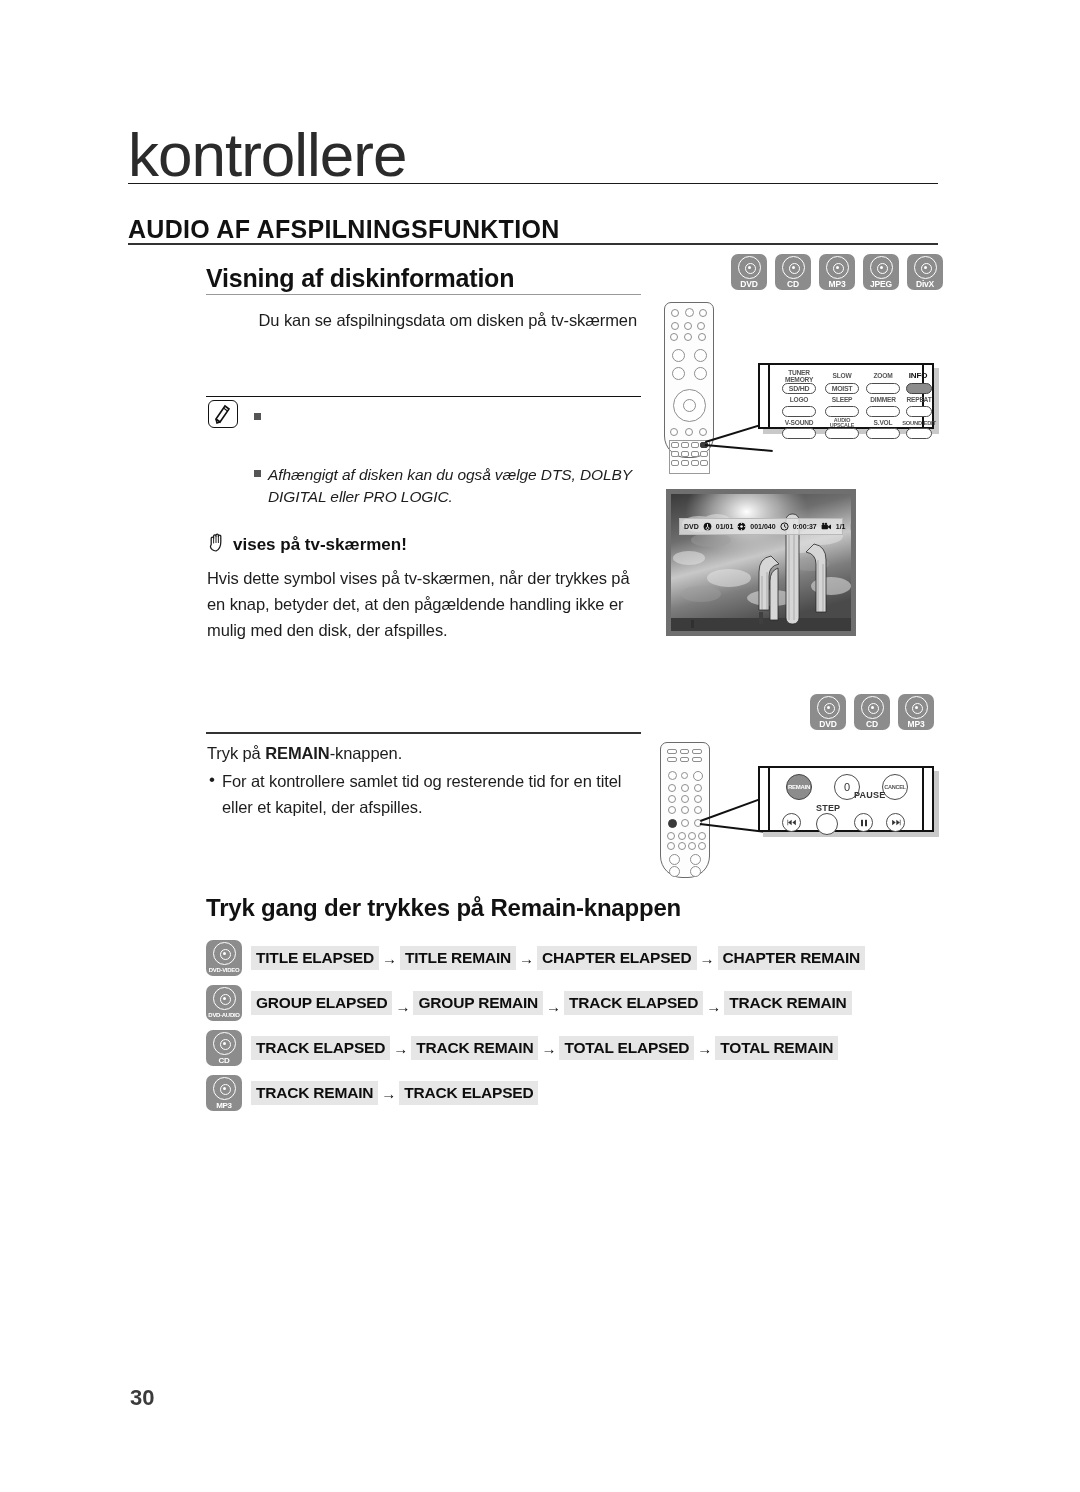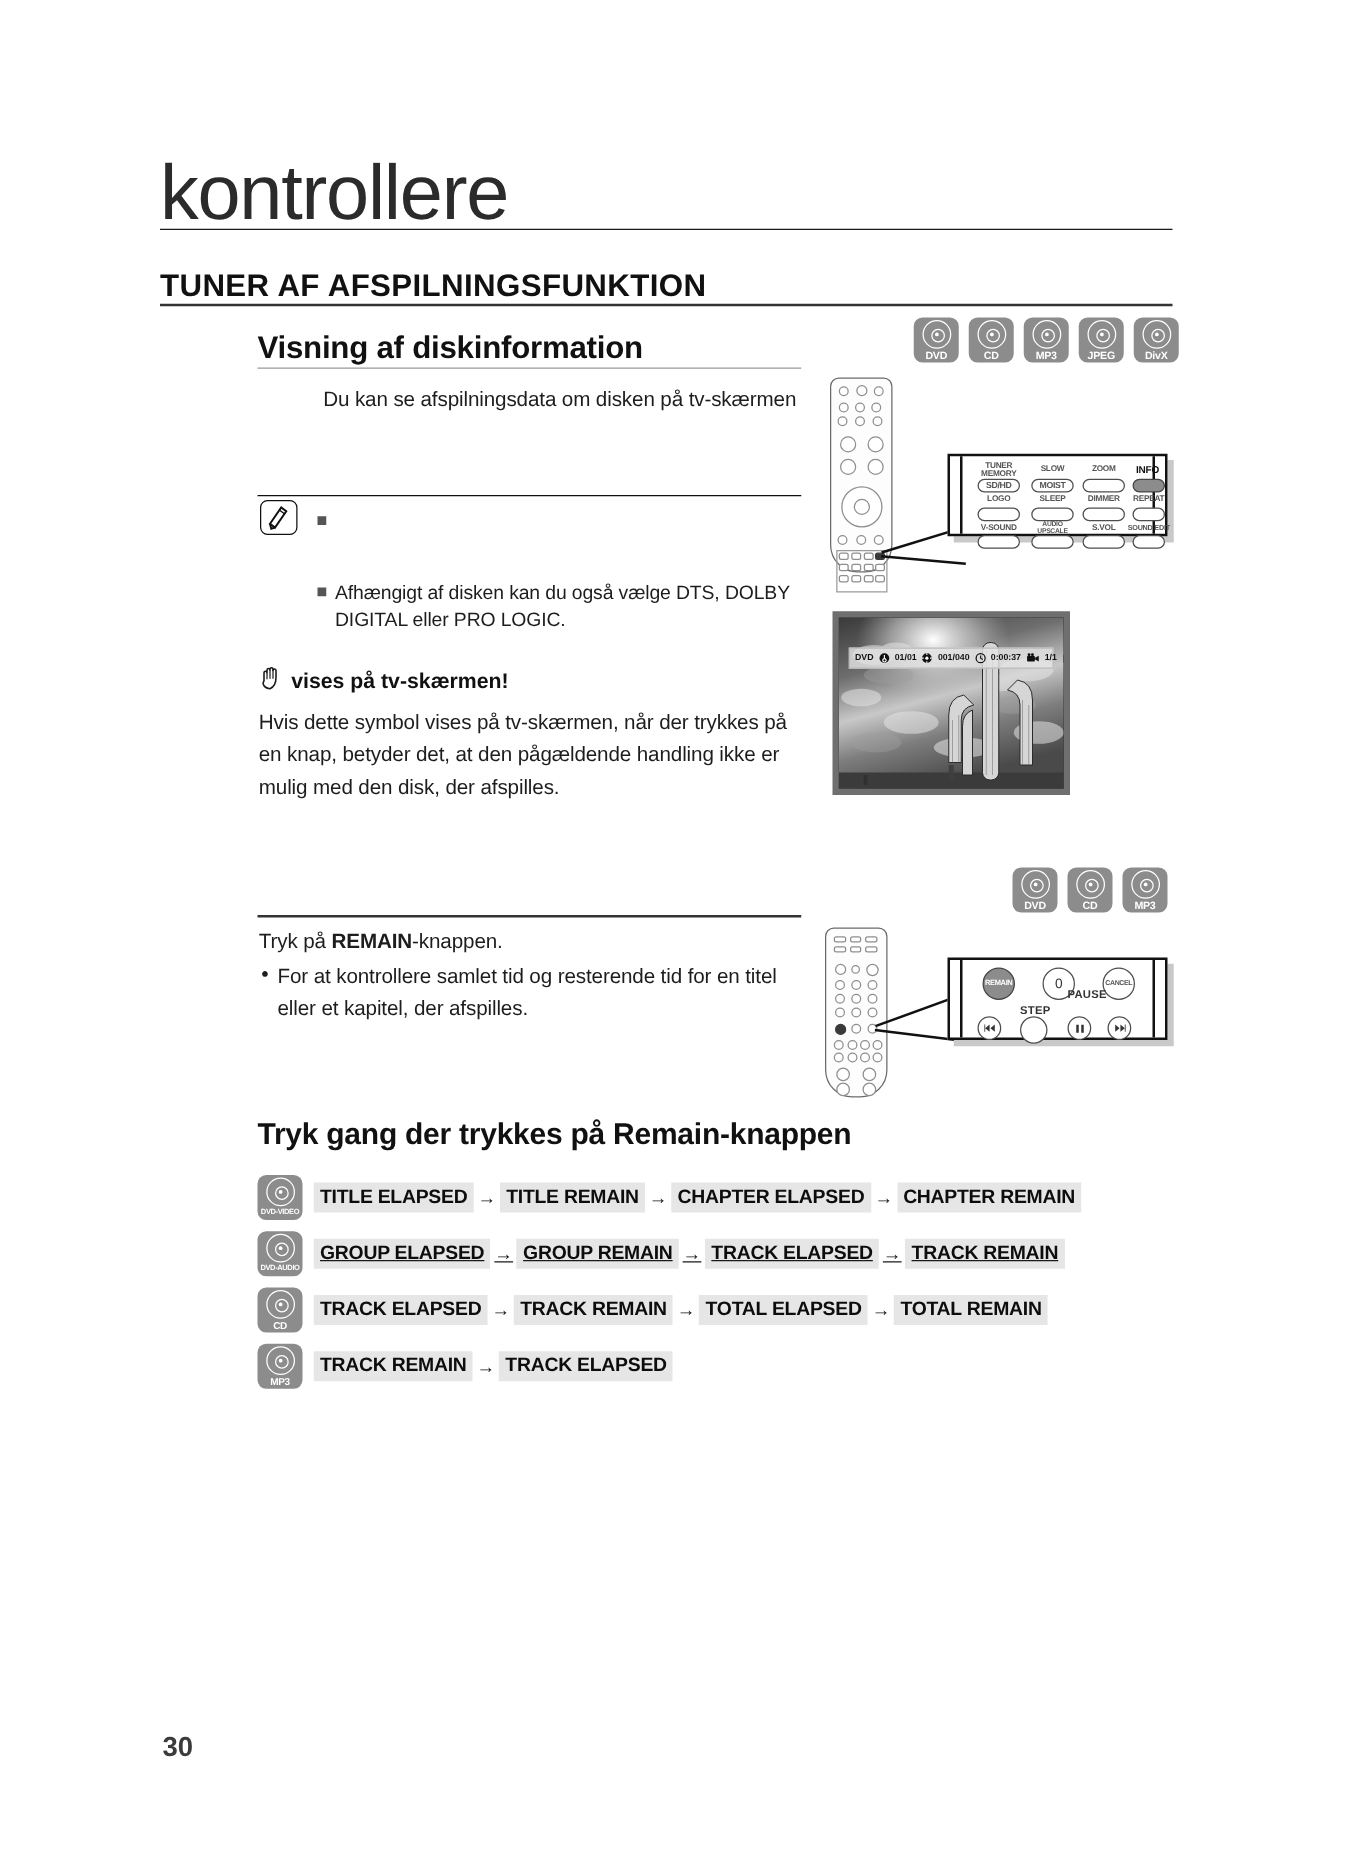--- a/index.html
+++ b/index.html
@@ -77,21 +77,21 @@
 
   .pageno{position:absolute;left:130px;top:1385px;font-size:22px;font-weight:bold;color:#3b3b3b;}
 </style>
 </head>
 <body>
 
 <div class="page">
 
   <div class="chapter-title">kontrollere</div>
   <div class="title-rule"></div>
-  <div class="section-head">TUNER AF AFSPILNINGSFUNKTION</div>
+  <div class="section-head">AUDIO AF AFSPILNINGSFUNKTION</div>
   <div class="section-rule"></div>
 
   <div class="sub-head" style="left:206px;top:264px;">Visning af diskinformation</div>
   <div class="sub-rule" style="left:206px;top:294px;width:435px;"></div>
 
   <div class="badge-row" style="left:731px;top:254px;">
     <div class="badge">
       <span class="disc"></span>
       <span class="blabel">DVD</span>
     </div>
@@ -120,21 +120,21 @@
     <svg width="22" height="22" viewBox="0 0 22 22">
         <path d="M4 16 L13 3 L17 6 L8 19 Z" fill="none" stroke="#111" stroke-width="1.6"></path>
         <path d="M4 16 L5 20 L8 19" fill="none" stroke="#111" stroke-width="1.6"></path>
         <path d="M11.5 5 L15.5 8" fill="none" stroke="#111" stroke-width="1.1"></path>
       </svg>
   </div>
 
   <div class="note-bullet" style="left:254px;top:413px;"></div>
 
   <div class="note-bullet" style="left:254px;top:470px;"></div>
-  <div class="note-item" style="left:268px;top:464px;width:378px;">Afhængigt af disken kan du også vælge DTS, DOLBY DIGITAL eller PRO LOGIC.</div>
+  <div class="note-item" style="left:268px;top:464px;width:378px;font-style:italic;">Afhængigt af disken kan du også vælge DTS, DOLBY DIGITAL eller PRO LOGIC.</div>
 
   <div style="position:absolute;left:208px;top:531px;">
     <svg width="19" height="22" viewBox="0 0 19 22">
       <path d="M3.2 13.5 V7.2 a1.2 1.2 0 0 1 2.4 0 V5.0 a1.2 1.2 0 0 1 2.4 0 V4.4 a1.2 1.2 0 0 1 2.4 0 V5.4 a1.2 1.2 0 0 1 2.4 0 V11 q0 6.8 -4.8 9 Q3.2 19.4 2.4 15.6 Z" fill="#fff" stroke="#1a1a1a" stroke-width="1.25" stroke-linejoin="round"></path>
       <path d="M5.6 7.2 V12.4 M8.0 5.0 V12.0 M10.4 4.4 V12.0" fill="none" stroke="#1a1a1a" stroke-width="0.95"></path>
     </svg>
   </div>
   <div class="hand-head" style="left:233px;top:535px;">vises på tv-skærmen!</div>
   <div class="body-txt" style="left:207px;top:565px;width:425px;line-height:26px;">Hvis dette symbol vises på tv-skærmen, når der trykkes på en knap, betyder det, at den pågældende handling ikke er mulig med den disk, der afspilles.</div>
 
@@ -423,21 +423,21 @@
       <span class="arw">→</span>
       <span class="chip">CHAPTER REMAIN</span>
     </div>
   </div>
 
   <div class="trow" style="left:206px;top:985px;">
     <div class="badge tiny">
       <span class="disc"></span>
       <span class="blabel">DVD-AUDIO</span>
     </div>
-    <div style="display:flex;align-items:center;text-decoration:underline;">
+    <div style="display:flex;align-items:flex-end;">
       <span class="chip">GROUP ELAPSED</span>
       <span class="arw">→</span>
       <span class="chip">GROUP REMAIN</span>
       <span class="arw">→</span>
       <span class="chip">TRACK ELAPSED</span>
       <span class="arw">→</span>
       <span class="chip">TRACK REMAIN</span>
     </div>
   </div>
 

